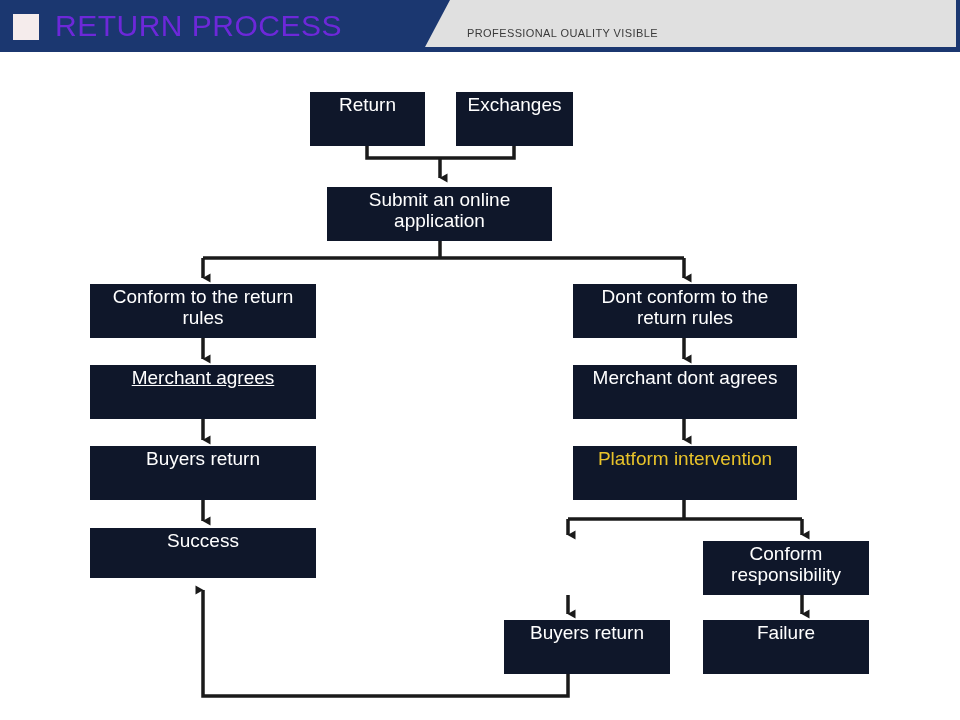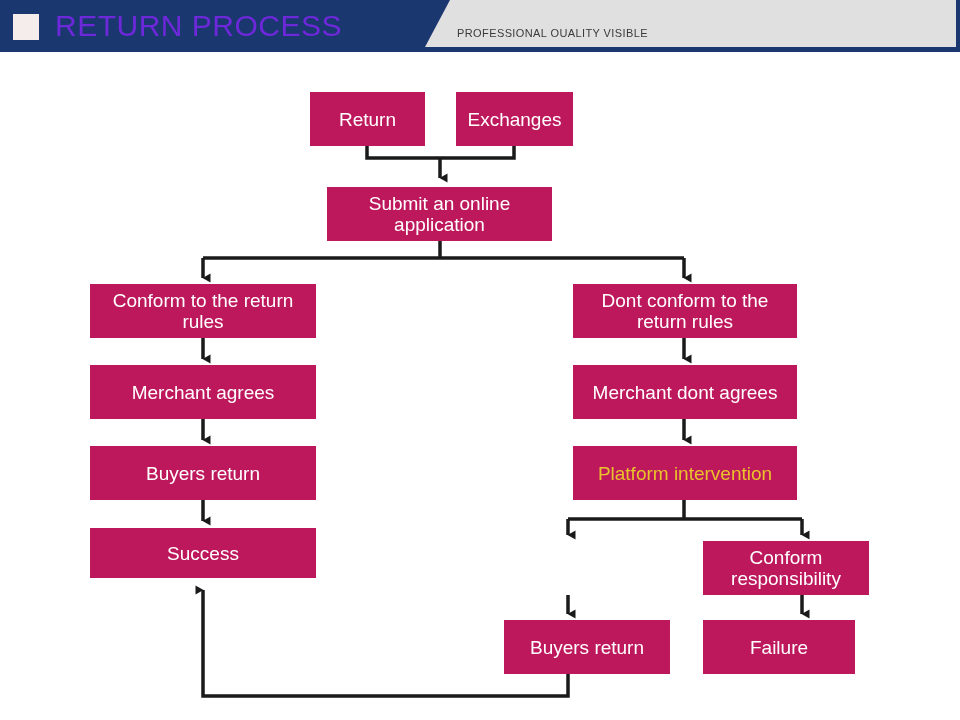--- a/index.html
+++ b/index.html
@@ -59,21 +59,21 @@
     height: 42px;
     line-height: 42px;
     color: #6d28d9;
     font-size: 30px;
     font-weight: normal;
     letter-spacing: 0.5px;
     white-space: nowrap;
   }
   #header-subtitle {
     position: absolute;
-    left: 457px;
+    left: 467px;
     top: 25px;
     height: 16px;
     line-height: 16px;
     color: #3a3a3a;
     font-size: 11px;
     letter-spacing: 0.4px;
     white-space: nowrap;
   }
 
   
@@ -88,24 +88,24 @@
     position: absolute;
     left: 0;
     top: 0;
     width: 960px;
     height: 720px;
     pointer-events: none;
   }
 
   .node {
     position: absolute;
-    background: #be185d;
+    background: #0f172a;
     color: #ffffff;
     display: flex;
-    align-items: center;
+    align-items: flex-start;
     justify-content: center;
     text-align: center;
     font-size: 19px;
     line-height: 21px;
     box-sizing: border-box;
     padding: 2px 6px;
   }
   .node.accent {
     color: #e8c32a;
   }
@@ -177,21 +177,21 @@
     </div>
 
     <div class="node" style="left:327px; top:187px; width:225px; height:54px;">
       <span class="label">Submit an online application</span>
     </div>
 
     <div class="node" style="left:90px;  top:284px; width:226px; height:54px;">
       <span class="label">Conform to the return rules</span>
     </div>
 
-    <div class="node" style="left:90px;  top:365px; width:226px; height:54px;">
+    <div class="node" style="left:90px;  top:365px; width:226px; height:54px;text-decoration:underline;">
       <span class="label">Merchant agrees</span>
     </div>
 
     <div class="node" style="left:90px;  top:446px; width:226px; height:54px;">
       <span class="label">Buyers return</span>
     </div>
 
     <div class="node" style="left:90px;  top:528px; width:226px; height:50px;">
       <span class="label">Success</span>
     </div>
@@ -210,18 +210,18 @@
 
 
     <div class="node" style="left:703px; top:541px; width:166px; height:54px;">
       <span class="label">Conform responsibility</span>
     </div>
 
     <div class="node" style="left:504px; top:620px; width:166px; height:54px;">
       <span class="label">Buyers return</span>
     </div>
 
-    <div class="node" style="left:703px; top:620px; width:152px; height:54px;">
+    <div class="node" style="left:703px; top:620px; width:166px; height:54px;">
       <span class="label">Failure</span>
     </div>
 
   </div>
 </div>
 
 </body></html>

